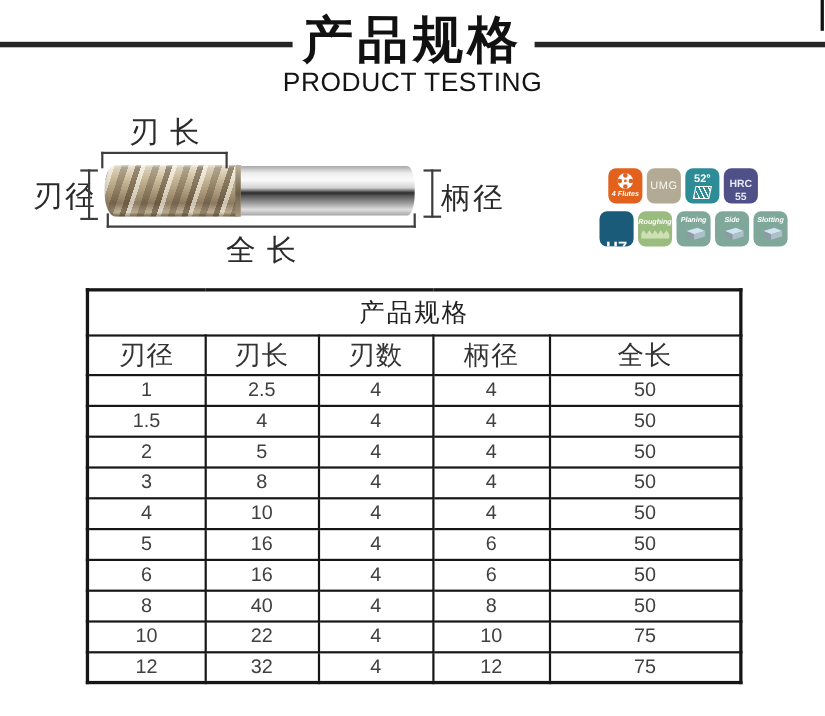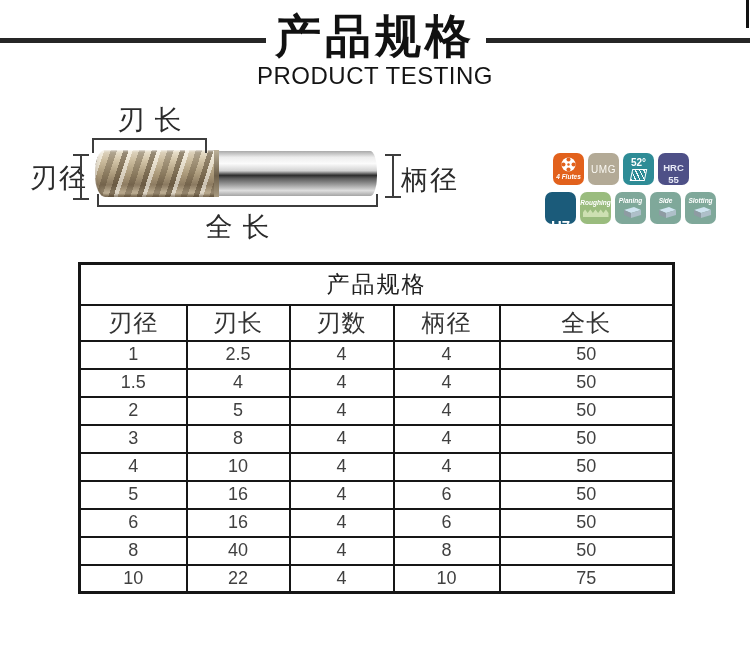--- a/index.html
+++ b/index.html
@@ -250,17 +250,24 @@
             <td>8</td>
             <td>50</td>
           </tr>
           <tr>
             <td>10</td>
             <td>22</td>
             <td>4</td>
             <td>10</td>
             <td>75</td>
           </tr>
+          <tr>
+            <td>12</td>
+            <td>32</td>
+            <td>4</td>
+            <td>12</td>
+            <td>75</td>
+          </tr>
         </tbody>
     </table>
   </div>
 
 </div>
 
 </body></html>

